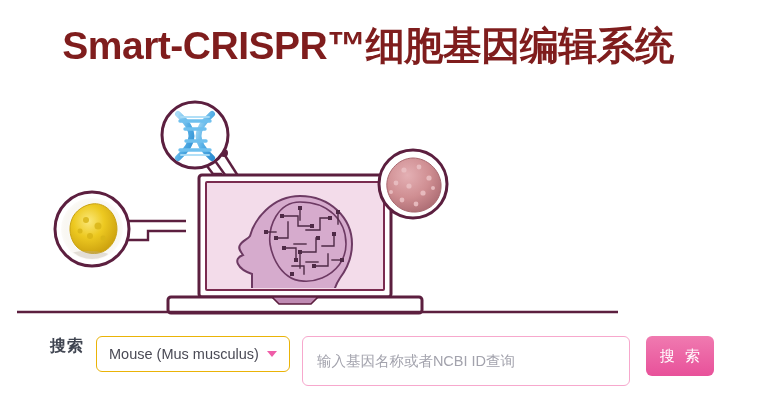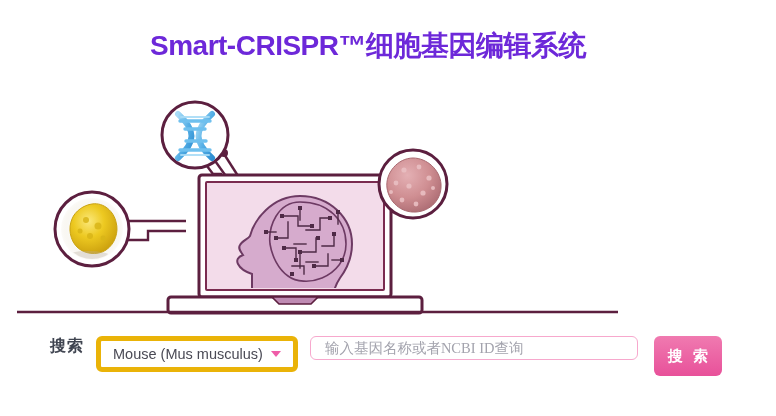--- a/index.html
+++ b/index.html
@@ -21,25 +21,25 @@
     background: #ffffff;
   }
 
   
   .title {
     position: absolute;
     left: 0;
     top: 20px;
     width: 736px;
     text-align: center;
-    font-size: 28px;
+    font-size: 39px;
     line-height: 52px;
     font-weight: 700;
     letter-spacing: -0.5px;
-    color: #6d28d9;
+    color: #7f1d1d;
     white-space: nowrap;
   }
 
   
   .hero {
     position: absolute;
     left: 0;
     top: 88px;
     width: 776px;
     height: 228px;
@@ -62,21 +62,21 @@
     font-size: 16px;
     font-weight: 700;
     color: #3f4450;
     letter-spacing: 1px;
     white-space: nowrap;
   }
   .species-select {
     margin-left: 12px;
     height: 36px;
     box-sizing: border-box;
-    border: 5px solid #eab308;
+    border: 1px solid #eab308;
     border-radius: 6px;
     background: #ffffff;
     display: flex;
     align-items: center;
     padding: 10px 12px;
     cursor: pointer;
     white-space: nowrap;
   }
   .species-select .sel-text {
     font-size: 14.5px;
@@ -87,44 +87,44 @@
     margin-left: 8px;
     width: 0;
     height: 0;
     border-left: 5px solid transparent;
     border-right: 5px solid transparent;
     border-top: 6px solid #ef5da8;
   }
   .gene-input {
     margin-left: 12px;
     width: 328px;
-    height: 24px;
+    height: 50px;
     box-sizing: border-box;
     border: 1px solid #f7a8cd;
     border-radius: 6px;
     background: #ffffff;
     padding: 0 14px;
     font-size: 14.5px;
     color: #4a4a55;
-    font-family: Liberation Serif, serif;
+    font-family: Liberation Sans, sans-serif;
     outline: none;
   }
   .gene-input::placeholder {
     color: #a3a3ad;
   }
   .search-btn {
     margin-left: 16px;
     width: 68px;
     height: 40px;
     border: none;
     border-radius: 6px;
     background: linear-gradient(180deg, #f07ab0 0%, #e8519a 100%);
     color: #ffffff;
     font-size: 15px;
-    font-weight: 700;
+    font-weight: 400;
     letter-spacing: 3px;
     text-indent: 3px;
     font-family: "Liberation Sans", sans-serif;
     cursor: pointer;
   }
 </style>
 </head>
 <body>
 
 <div class="page">

